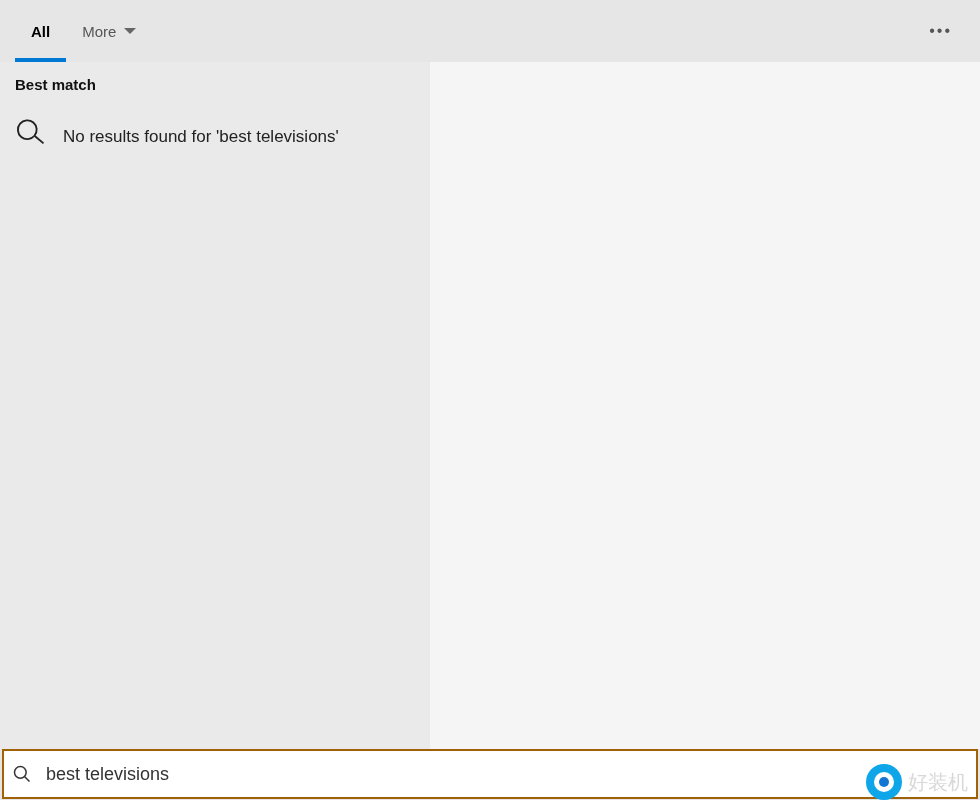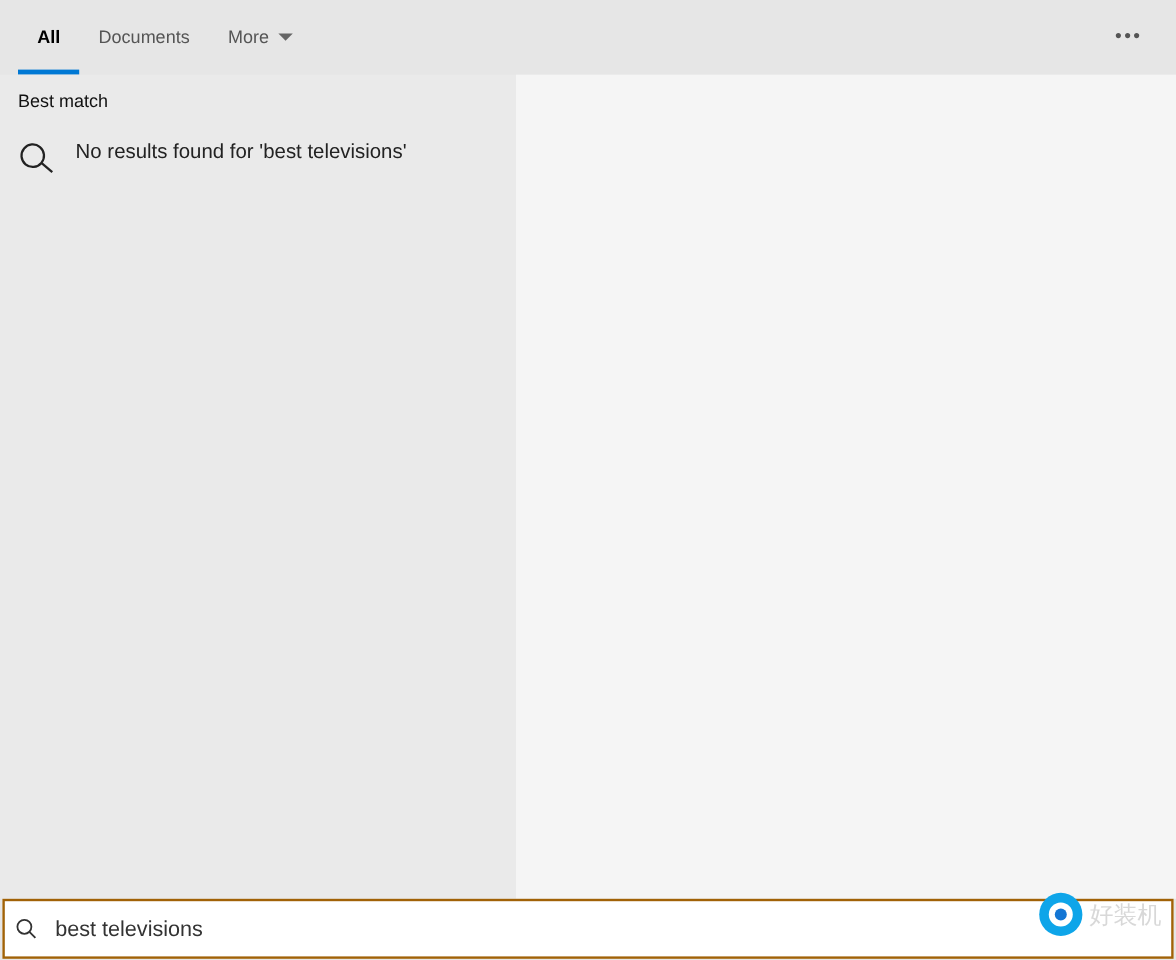--- a/index.html
+++ b/index.html
@@ -75,27 +75,27 @@
       display: flex;
       background: #e6e6e6;
     }
     .left-panel {
       width: 430px;
       background: #eaeaea;
       padding: 14px 0;
     }
     .best-match-label {
       font-size: 15px;
-      font-weight: 400;
+      font-weight: 700;
       color: #111;
       padding: 0 15px 18px 15px;
     }
     .result-row {
       display: flex;
-      align-items: flex-start;
+      align-items: flex-end;
       gap: 18px;
       padding: 6px 15px;
     }
     .magnify-icon {
       width: 30px;
       height: 30px;
       transform: rotate(-5deg);
     }
     .result-text {
       font-size: 17px;
@@ -123,21 +123,21 @@
       flex: 1;
       border: none;
       outline: none;
       font-size: 18px;
       color: #333;
       background: transparent;
     }
     .watermark {
       position: absolute;
       right: 12px;
-      bottom: 20px;
+      bottom: 0;
       display: flex;
       align-items: center;
       gap: 6px;
       pointer-events: none;
       margin-top: 27px;
     }
     .wm-circle {
       width: 36px;
       height: 36px;
       border-radius: 50%;
@@ -167,23 +167,20 @@
       color: rgba(200,200,200,0.7);
       font-weight: 500;
     }
   </style>
 </head>
 <body>
 
 <div class="tabs-bar">
   <div class="tab active">
     <span>All</span>
-  </div>
-  <div class="tab">
-    <span>Documents</span>
   </div>
   <div class="tab tab-more">
     <span>More</span>
     <span class="dropdown-arrow"></span>
   </div>
   <div class="ellipsis-btn">•••</div>
 </div>
 
 <div class="content-area">
   <div class="left-panel">

